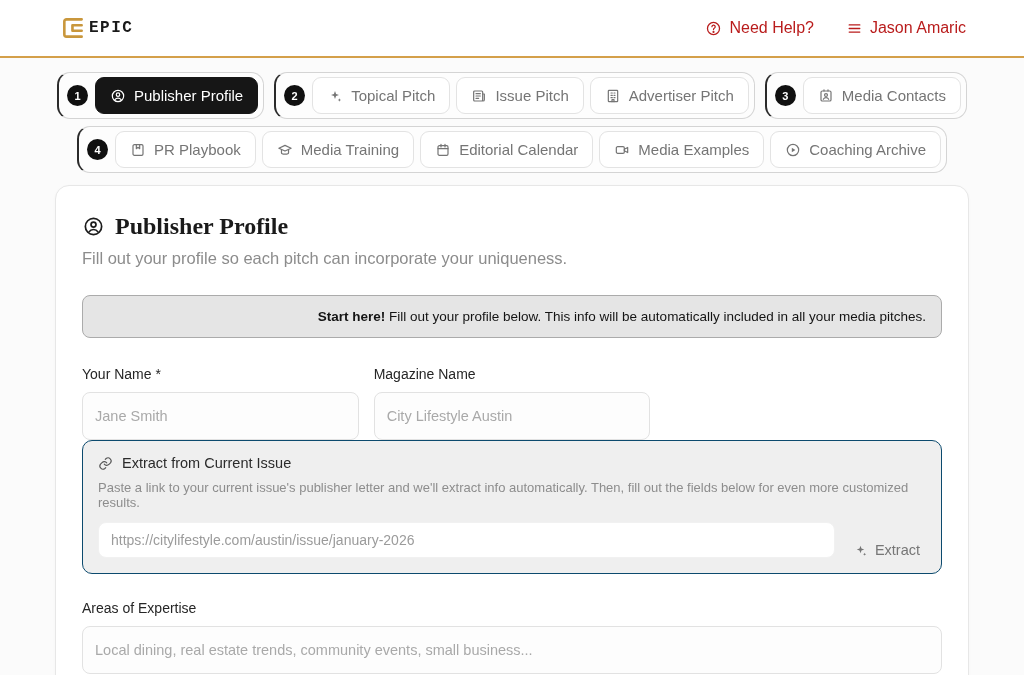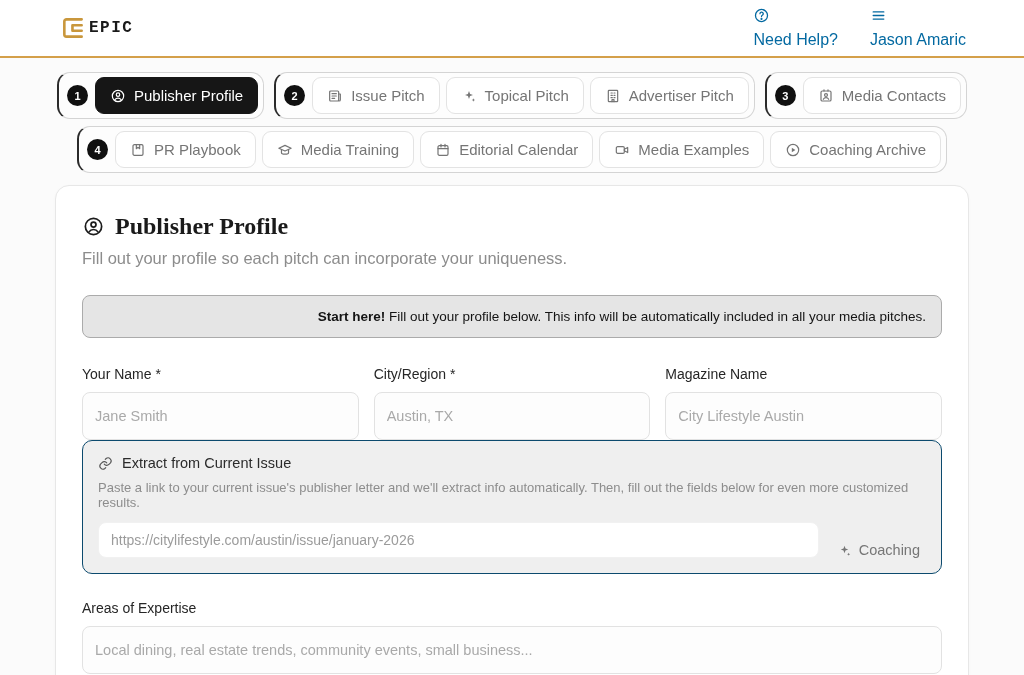--- a/index.html
+++ b/index.html
@@ -25,22 +25,22 @@
   .logo svg { width:26px; height:26px; }
   .brand-text { font-weight:800; font-size:16px; letter-spacing:1.5px; color:#1a1a1a; }
   .app-title {
     font-family:"Liberation Serif", serif;
     font-size:27px; font-weight:700; color:#1c1c1c;
     margin-left:22px; letter-spacing:.2px;
   }
   .header-right { margin-left:auto; display:flex; align-items:center; gap:32px; }
   .header-btn {
     background:none; border:none; cursor:pointer;
-    display:flex; gap:7px;
-    color:#0369a1; font-size:16px; font-family:inherit;flex-direction:column;
+    display:flex; align-items:center; gap:7px;
+    color:#b91c1c; font-size:16px; font-family:inherit;
   }
   .header-btn .icon, .header-btn .icon svg { width:17px; height:17px; display:inline-flex; }
 
   
   #tab-nav { margin-top:14px; display:flex; flex-direction:column; align-items:center; gap:7px; }
   .nav-row { display:flex; gap:10px; }
   .tab-group {
     display:flex; align-items:center; gap:6px;
     padding:4px 5px; border:1.5px solid #d4d4d4;
     border-left:2.5px solid #2a2a2a;
@@ -182,35 +182,35 @@
             </svg>
           </span>
           <span class="tab-label">Publisher Profile</span>
         </button>
       </div>
       <div class="tab-group">
         <span class="badge">2</span>
         <button class="tab">
           <span class="icon">
             <svg viewBox="0 0 24 24" fill="none" stroke="currentColor" stroke-width="1.8" stroke-linecap="round" stroke-linejoin="round">
+              <path d="M12 4.5l1.6 4.4 4.4 1.6-4.4 1.6L12 16.5l-1.6-4.4-4.4-1.6 4.4-1.6z" fill="currentColor" stroke="none"></path>
+              <path d="M18.6 15.5l.7 1.8 1.8.7-1.8.7-.7 1.8-.7-1.8-1.8-.7 1.8-.7z" fill="currentColor" stroke="none"></path>
+            </svg>
+          </span>
+          <span class="tab-label">Topical Pitch</span>
+        </button>
+        <button class="tab">
+          <span class="icon">
+            <svg viewBox="0 0 24 24" fill="none" stroke="currentColor" stroke-width="1.8" stroke-linecap="round" stroke-linejoin="round">
               <rect x="4" y="4.5" width="13.5" height="15" rx="1.5"></rect>
               <path d="M7.5 8.5h6.5M7.5 12h6.5M7.5 15.5h4"></path>
               <path d="M17.5 9h2.5v8.5a2 2 0 0 1-2 2"></path>
             </svg>
           </span>
           <span class="tab-label">Issue Pitch</span>
-        </button>
-        <button class="tab">
-          <span class="icon">
-            <svg viewBox="0 0 24 24" fill="none" stroke="currentColor" stroke-width="1.8" stroke-linecap="round" stroke-linejoin="round">
-              <path d="M12 4.5l1.6 4.4 4.4 1.6-4.4 1.6L12 16.5l-1.6-4.4-4.4-1.6 4.4-1.6z" fill="currentColor" stroke="none"></path>
-              <path d="M18.6 15.5l.7 1.8 1.8.7-1.8.7-.7 1.8-.7-1.8-1.8-.7 1.8-.7z" fill="currentColor" stroke="none"></path>
-            </svg>
-          </span>
-          <span class="tab-label">Topical Pitch</span>
         </button>
         <button class="tab">
           <span class="icon">
             <svg viewBox="0 0 24 24" fill="none" stroke="currentColor" stroke-width="1.8" stroke-linecap="round" stroke-linejoin="round">
               <rect x="5" y="3.5" width="14" height="17" rx="1"></rect>
               <path d="M9 7.5h2M13.5 7.5h1.5M9 11h2M13.5 11h1.5M9 14.5h2M13.5 14.5h1.5"></path>
               <path d="M10.5 20.5v-3h3v3"></path>
             </svg>
           </span>
           <span class="tab-label">Advertiser Pitch</span>
@@ -299,24 +299,20 @@
   <div class="callout">
     <strong>Start here!</strong><span> Fill out your profile below. This info will be automatically included in all your media pitches.</span>
   </div>
 
   <div class="form-grid">
     <div class="field">
       <label>Your Name *</label>
       <input type="text" placeholder="Jane Smith" style="">
     </div>
     <div class="field">
-      <label>City/Region *</label>
-      <input type="text" placeholder="Austin, TX" style="">
-    </div>
-    <div class="field">
       <label>Magazine Name</label>
       <input type="text" placeholder="City Lifestyle Austin" style="">
     </div>
   </div>
 
   <section class="extract-panel">
     <div class="ep-title">
       <span class="icon">
           <svg viewBox="0 0 24 24" fill="none" stroke="currentColor" stroke-width="1.8" stroke-linecap="round" stroke-linejoin="round">
             <path d="M10 13a5 5 0 0 0 7.5.5l2.5-2.5a5 5 0 0 0-7-7l-1.4 1.4"></path>
@@ -328,21 +324,21 @@
     <p class="ep-desc">Paste a link to your current issue's publisher letter and we'll extract info automatically. Then, fill out the fields below for even more customized results.</p>
     <div class="ep-row">
       <input type="text" placeholder="https://citylifestyle.com/austin/issue/january-2026" style="">
       <button class="extract-btn">
         <span class="icon">
             <svg viewBox="0 0 24 24" fill="none" stroke="currentColor" stroke-width="1.8" stroke-linecap="round" stroke-linejoin="round">
               <path d="M12 4.5l1.6 4.4 4.4 1.6-4.4 1.6L12 16.5l-1.6-4.4-4.4-1.6 4.4-1.6z" fill="currentColor" stroke="none"></path>
               <path d="M18.6 15.5l.7 1.8 1.8.7-1.8.7-.7 1.8-.7-1.8-1.8-.7 1.8-.7z" fill="currentColor" stroke="none"></path>
             </svg>
           </span>
-        <span>Coaching</span>
+        <span>Extract</span>
       </button>
     </div>
   </section>
 
   <div class="field expertise">
     <label>Areas of Expertise</label>
     <input type="text" placeholder="Local dining, real estate trends, community events, small business..." style="">
   </div>
 </main>
 

